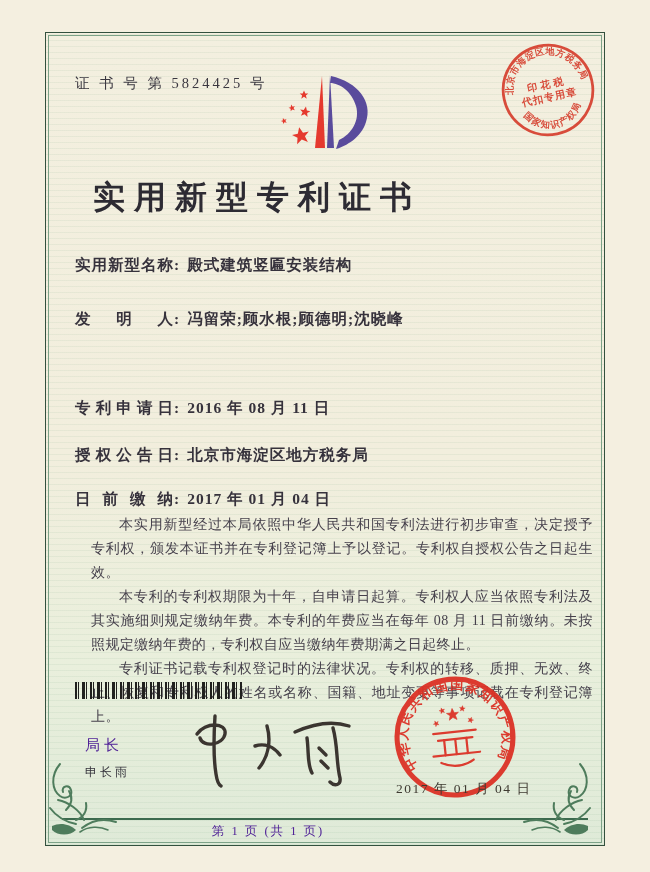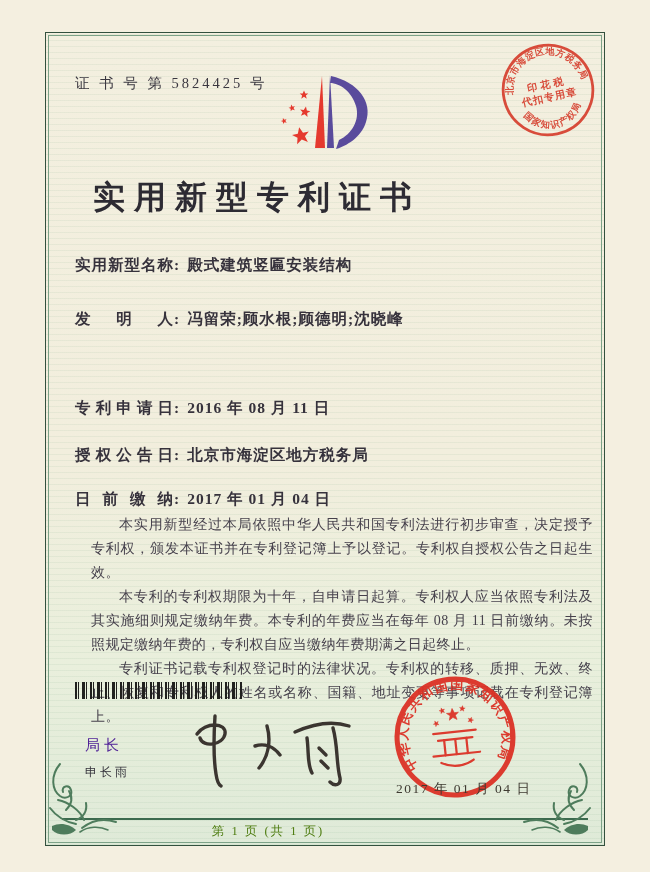--- a/index.html
+++ b/index.html
@@ -27,21 +27,21 @@
   .sig-title{position:absolute;left:85px;top:736px;font-size:15px;letter-spacing:4px;color:#4c1d95;z-index:3;font-family:Liberation Serif, serif;}
   .sig-name{position:absolute;left:85px;top:764px;font-size:12px;letter-spacing:3px;color:#33313a;z-index:3;}
   .signature{position:absolute;left:175px;top:698px;z-index:4;}
   .seal{position:absolute;left:392px;top:674px;z-index:4;opacity:.95;}
   .seal-date{position:absolute;left:396px;top:780px;font-size:13.5px;letter-spacing:1.5px;color:#3e3a31;z-index:5;}
   .footer-line{position:absolute;left:62px;top:818px;width:526px;height:2px;background:#3c6a4e;z-index:3;}
   .ornament{position:absolute;z-index:4;}
   .orn-bl{left:46px;top:762px;}
   .orn-br{left:522px;top:762px;transform:scaleX(-1);}
   .pagefoot{position:absolute;left:0;top:823px;width:536px;text-align:center;font-size:12.5px;
-            letter-spacing:2px;color:#4d7c0f;z-index:3;}
+            letter-spacing:2px;color:#4c1d95;z-index:3;}
 </style>
 </head>
 <body>
 
 <div class="page">
 
   <div class="frame"></div>
 
   <div class="certno">证 书 号 第 5824425 号</div>
 

